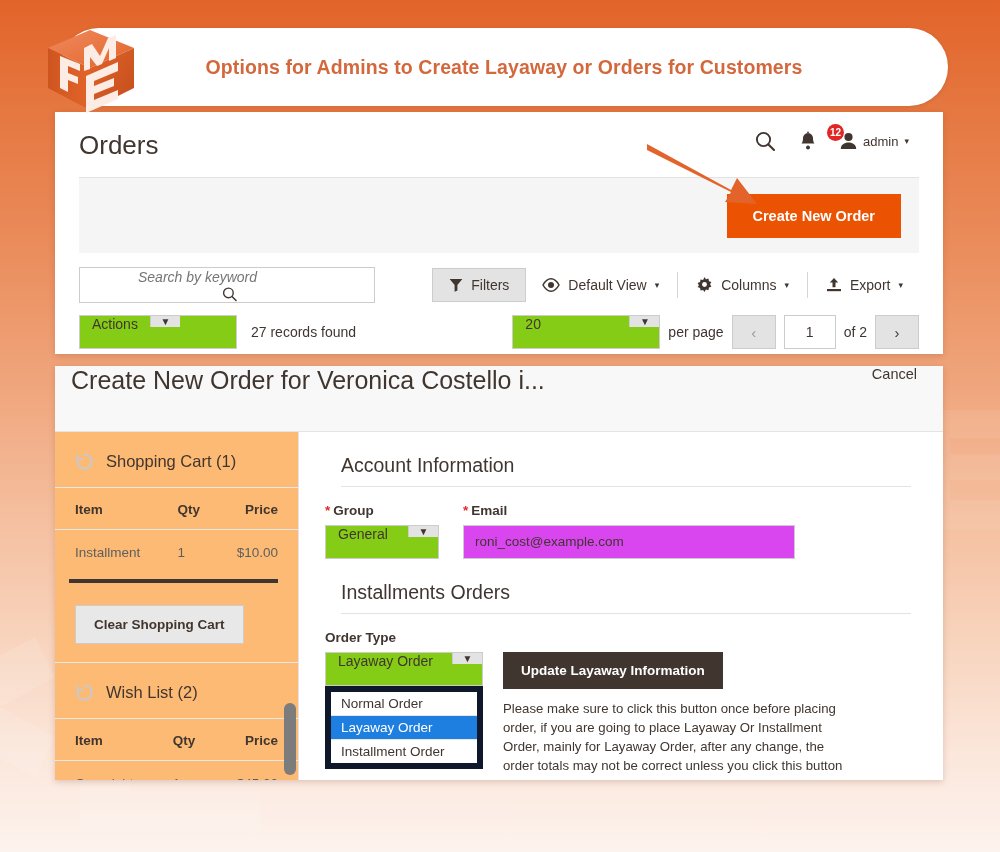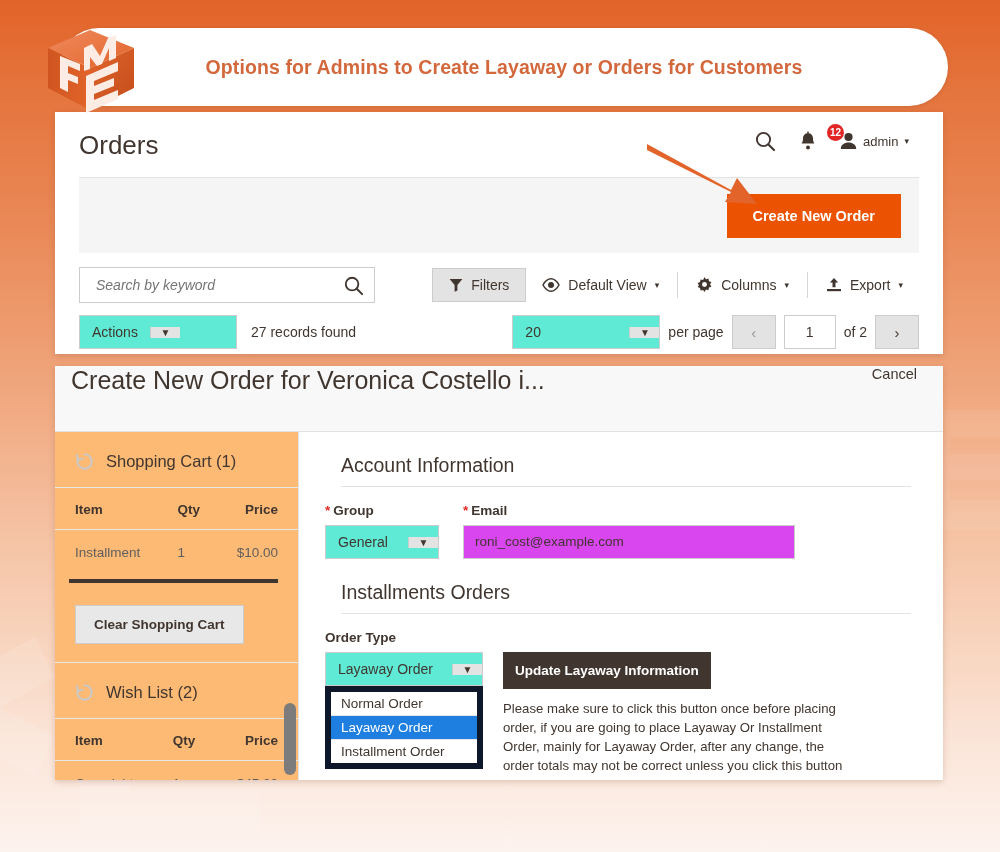--- a/index.html
+++ b/index.html
@@ -68,21 +68,21 @@
     font-size:14.5px; padding:14px 26px; cursor:pointer;
     font-family:"Liberation Sans", sans-serif;
   }
 
   .filter-row {
     margin:0 24px; padding:14px 0 0 0;
     display:flex; align-items:center; gap:0;
   }
   .search-box {
     width:296px; height:36px; border:1px solid #ccc; background:#fff;
-    display:flex; align-items:center; padding:0 10px 0 14px;
+    display:flex; align-items:center; padding:0 10px 0 14px;flex-direction:column;
   }
   .search-box input {
     flex:1; border:none; outline:none; font-style:italic;
     font-size:14px; color:#8a8a8a; background:transparent;
     font-family:"Liberation Sans", sans-serif;
   }
   .tools { margin-left:auto; display:flex; align-items:center; }
   .tool {
     display:flex; align-items:center; gap:8px; cursor:pointer;
     font-size:14px; color:#41362f; padding:0 16px; height:32px;
@@ -90,22 +90,22 @@
   .tool-filters {
     background:#e3e3e3; border:1px solid #ccc; padding:0 16px;
     height:34px; font-weight:normal;
   }
   .divider { width:1px; height:26px; background:#d6d6d6; margin:0 2px; }
 
   .page-row {
     margin:12px 24px 0 24px; display:flex; align-items:center; gap:14px;
   }
   .select-box {
-    border:1px solid #ccc; background:#5eead4; height:34px;
-    display:flex; align-items:center;
+    border:1px solid #ccc; background:#84cc16; height:34px;
+    display:flex; align-items:flex-start;
   }
   .select-box .sv {
     display:flex; align-items:center; padding:0 12px;
     font-size:14px; color:#41362f; white-space:nowrap;
   }
   .select-box .sarrow {
     width:30px; background:#e3e3e3; border-left:1px solid #ccc;
     display:flex; align-items:center; justify-content:center; font-size:10px; color:#41362f;
   }
   .records { font-size:14px; color:#41362f; }
@@ -197,21 +197,21 @@
   .dd-opt {
     font-size:13.5px; color:#41362f; padding:4px 0 4px 10px; cursor:pointer;
     border-bottom:1px solid #e6e6e6;
   }
   .dd-opt:last-child { border-bottom:none; }
   .dd-opt.sel { background:#1e7fe0; color:#fff; }
 
   .update-wrap { margin-left:20px; }
   .btn-dark {
     background:#41362f; color:#fff; border:none; font-weight:bold;
-    font-size:13.5px; padding:11px 12px; cursor:pointer;
+    font-size:13.5px; padding:11px 18px; cursor:pointer;
     font-family:"Liberation Sans", sans-serif;
   }
   .help-text {
     margin-top:10px; font-size:13.2px; color:#41362f; line-height:19px;
     max-width:352px;
   }
 </style>
 </head>
 <body>
 

